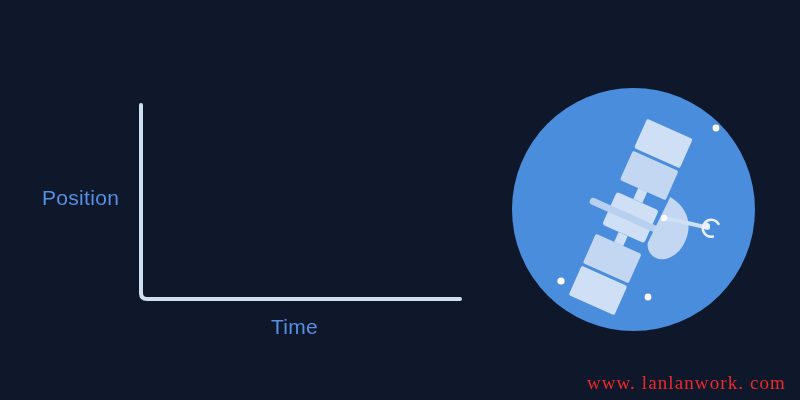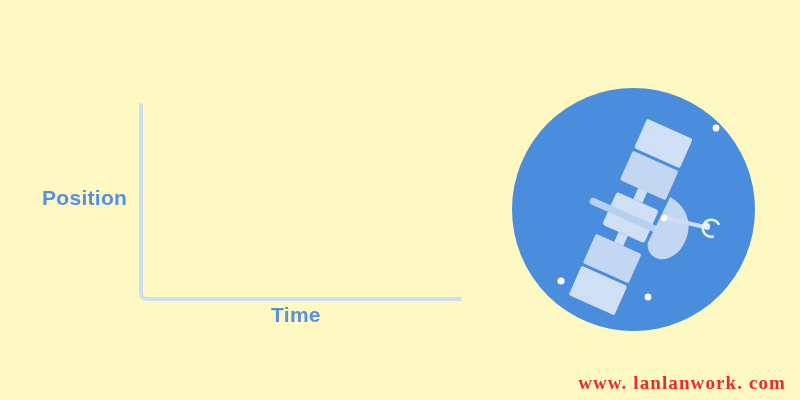--- a/index.html
+++ b/index.html
@@ -65,33 +65,33 @@
     color: #ec2b2b;
     font-size: 19px;
     letter-spacing: 1.1px;
     font-family: "Liberation Serif", serif;
     white-space: nowrap;
   }
 </style>
 </head>
 <body style="background: rgb(230, 236, 248);">
 
-<div id="stage" style="background: #fef9c3; font-weight: bold;">
+<div id="stage" style="background: #0f172a;">
 
   <div class="plot">
     <svg width="800" height="400" viewBox="0 0 800 400" style="position:absolute;left:0;top:0;">
 
       <path id="yAxisLine" d="M141,105 L141,293" stroke="#cfdff2" stroke-width="4" fill="none" stroke-linecap="round"></path>
 
       <path id="xAxisLine" d="M141,293 Q141,299 147,299 L460,299" stroke="#cfdff2" stroke-width="4" fill="none" stroke-linecap="round"></path>
     </svg>
 
     <div class="axis-label y" style="color: rgb(85, 144, 227);">Position</div>
 
-    <div class="axis-label x" style="color: rgb(85, 144, 227);">Time</div>
+    <div class="axis-label x" style="color: rgb(85, 144, 227); margin-top: 12px;">Time</div>
   </div>
 
   <div class="badge">
     <svg width="243" height="243" viewBox="0 0 243 243">
 
       <circle id="badgeDisc" cx="121.5" cy="121.5" r="121.5" fill="#4a8ddc"></circle>
 
       <g id="satGroup" transform="rotate(24 121.5 121.5)">
 
         <g>

